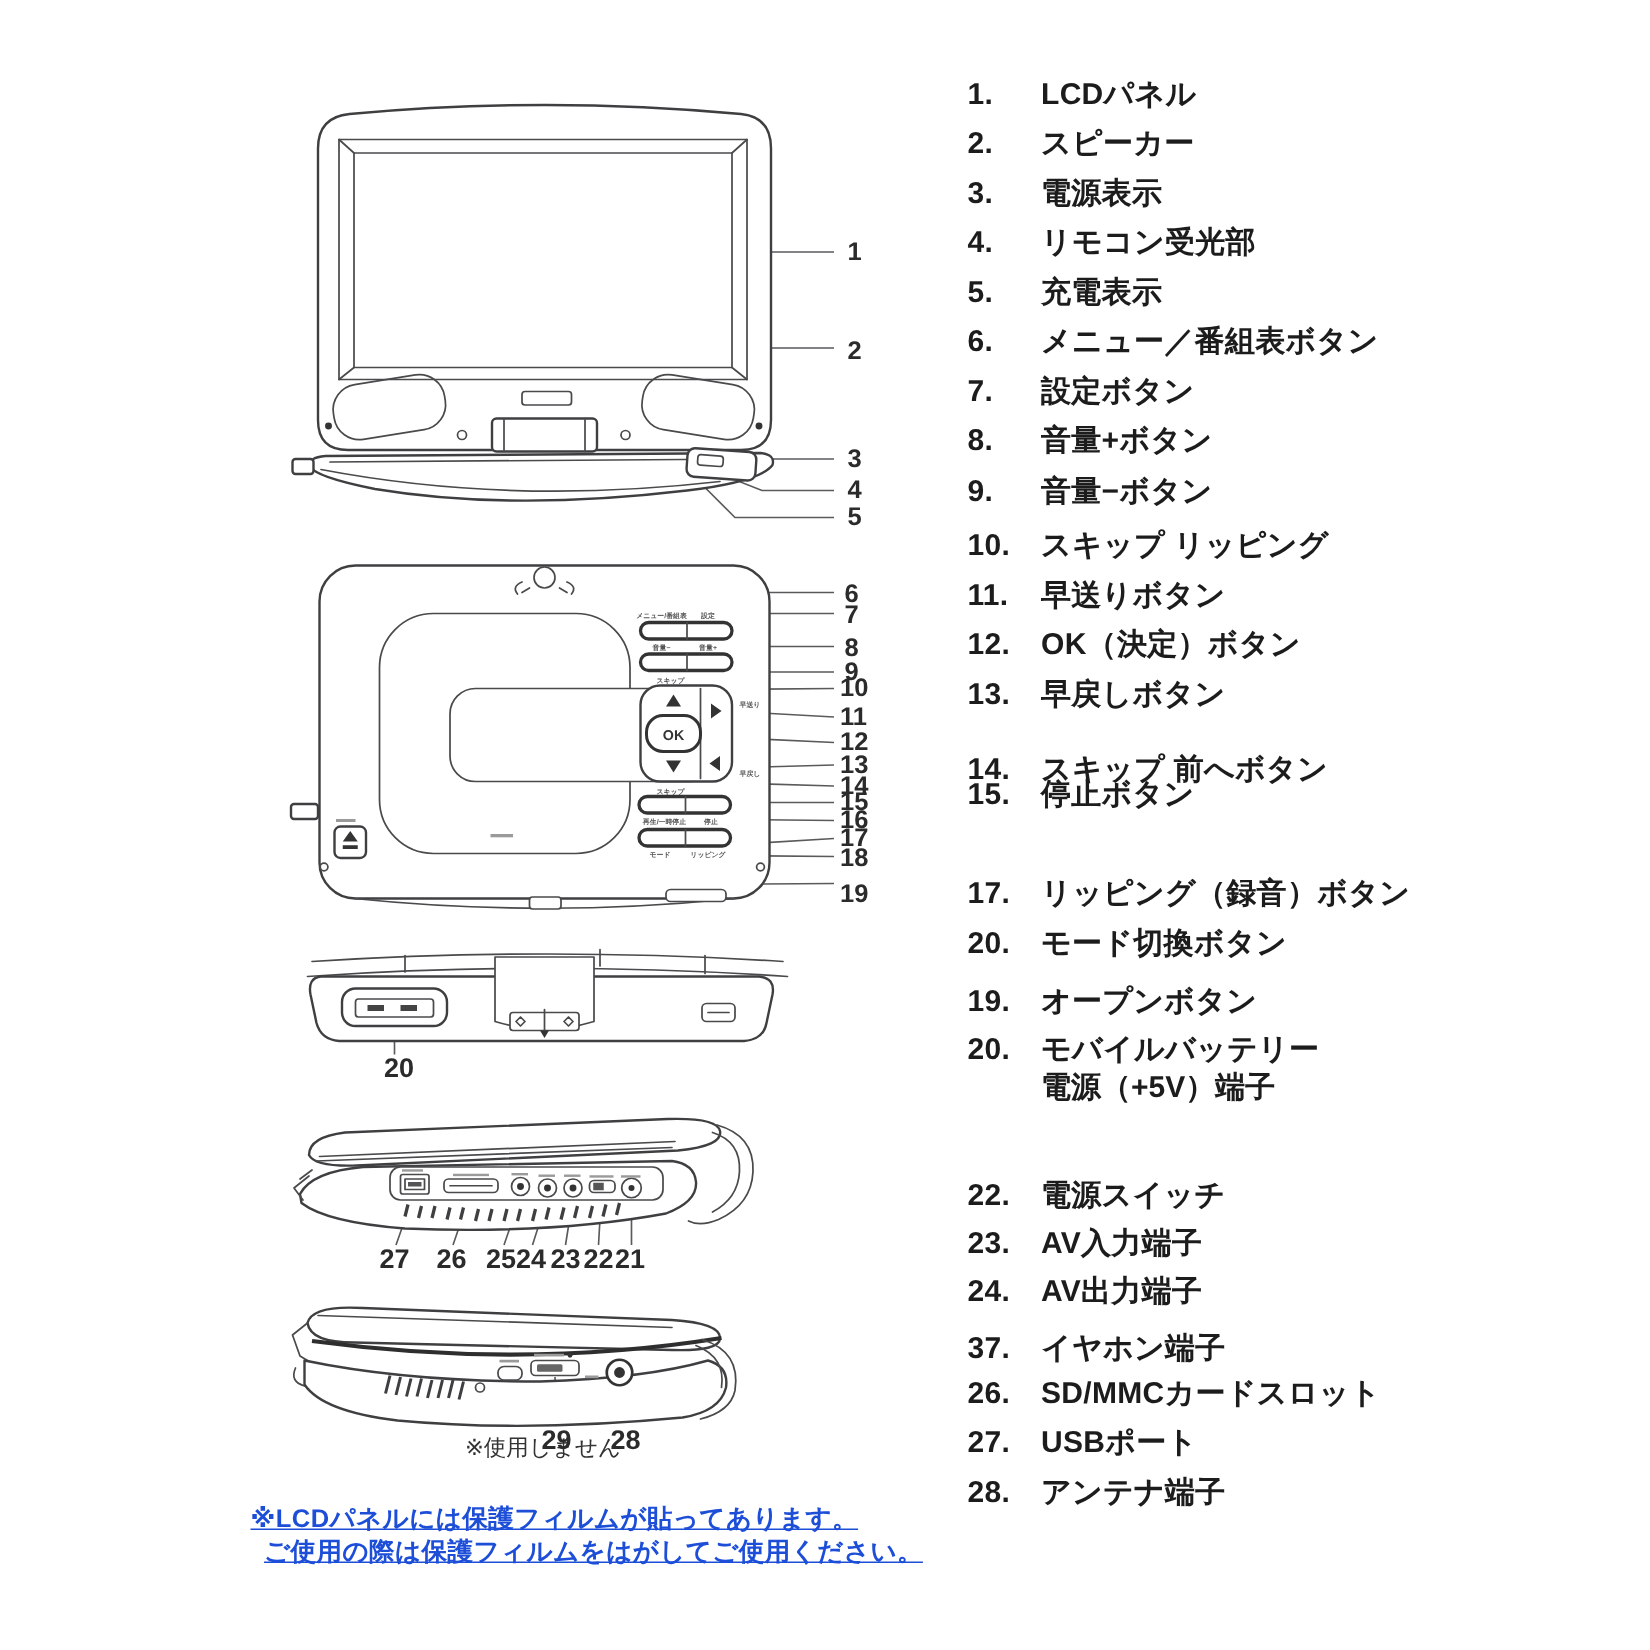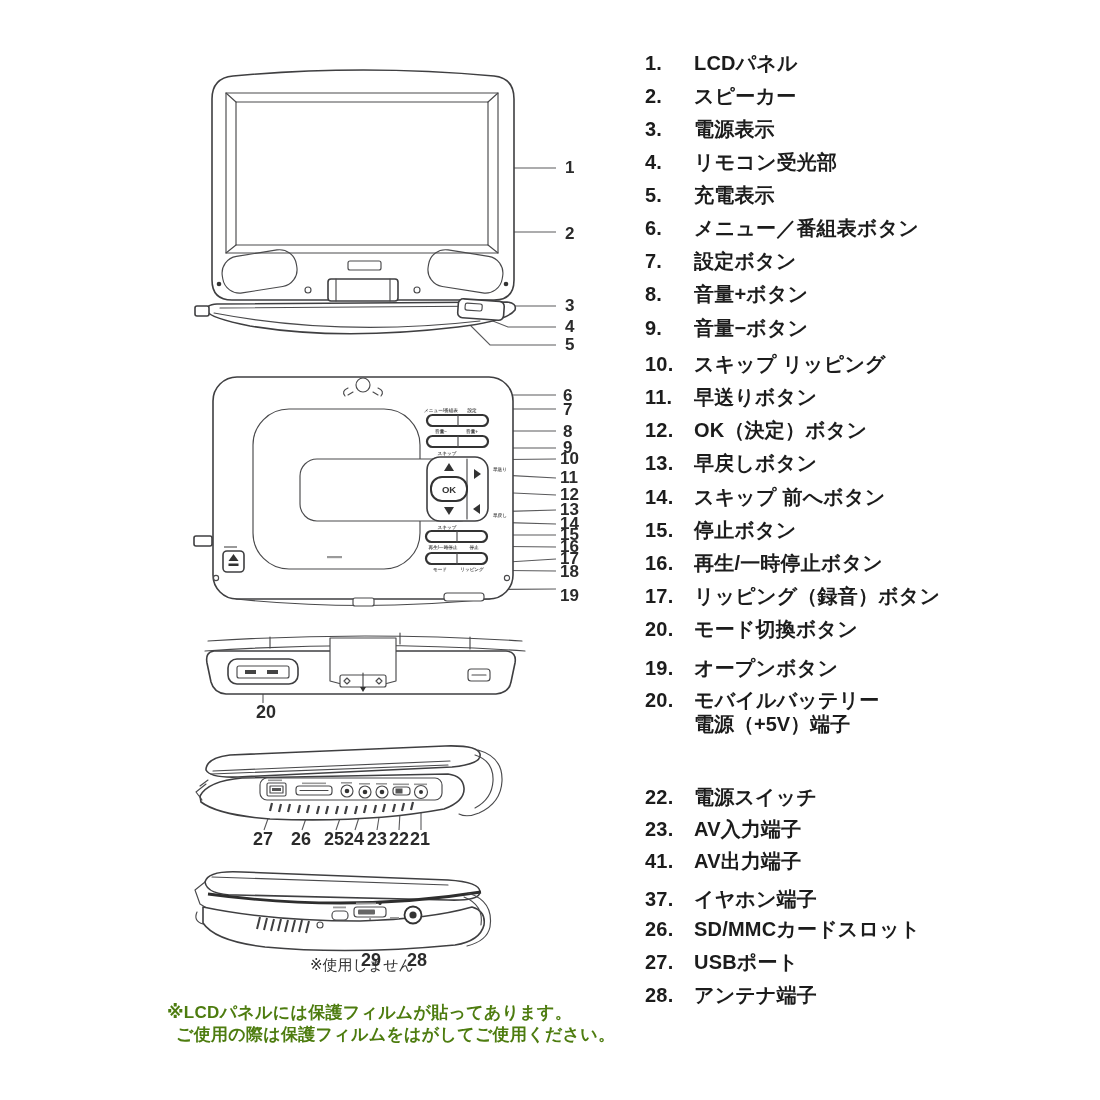--- a/index.html
+++ b/index.html
@@ -14,21 +14,21 @@
   .pill{stroke:#333;stroke-width:2.2;fill:#fff;}
   .mk{fill:#9a9a9a;}
   .tl{font-size:4.6px;fill:#555;font-weight:bold;}
   .co{position:absolute;font-size:17px;font-weight:bold;color:#2b2b2b;line-height:1;}
   .co.big{font-size:18px;}
   .co.ctr{transform:translateX(-50%);}
   .row{position:absolute;left:645px;display:flex;font-size:20px;font-weight:bold;
        line-height:1.3;letter-spacing:.2px;white-space:nowrap;}
   .row .num{width:49px;flex:none;}
   .cont{position:absolute;left:694px;font-size:20px;font-weight:bold;white-space:nowrap;}
-  .fn{position:absolute;font-size:17px;font-weight:bold;color:#4d7c0f;letter-spacing:.3px;white-space:nowrap;}
+  .fn{position:absolute;font-size:17px;font-weight:bold;color:#1d4ed8;letter-spacing:.3px;white-space:nowrap;text-decoration:underline;}
   .tiny{position:absolute;font-size:15px;font-weight:normal;color:#333;white-space:nowrap;margin-left:33px;}
 </style>
 </head>
 <body>
 
 <div class="stage">
 
   <svg style="left:150px;top:55px" width="440" height="315" viewBox="0 0 440 315">
     <defs>
       <pattern id="hatch1" width="3.6" height="3.6" patternUnits="userSpaceOnUse">
@@ -301,31 +301,27 @@
       <span class="lbl">早送りボタン</span>
     </div>
   <div class="row" style="top:417px">
       <span class="num">12.</span>
       <span class="lbl">OK（決定）ボタン</span>
     </div>
   <div class="row" style="top:450px">
       <span class="num">13.</span>
       <span class="lbl">早戻しボタン</span>
     </div>
-  <div class="row" style="top:484px">
+  <div class="row" style="top:500px">
       <span class="num">14.</span>
       <span class="lbl">スキップ 前へボタン</span>
     </div>
   <div class="row" style="top:517px">
       <span class="num">15.</span>
       <span class="lbl">停止ボタン</span>
-    </div>
-  <div class="row" style="top:550px">
-      <span class="num">16.</span>
-      <span class="lbl">再生/一時停止ボタン</span>
     </div>
   <div class="row" style="top:583px">
       <span class="num">17.</span>
       <span class="lbl">リッピング（録音）ボタン</span>
     </div>
   <div class="row" style="top:616px">
       <span class="num">20.</span>
       <span class="lbl">モード切換ボタン</span>
     </div>
   <div class="row" style="top:655px">
@@ -339,21 +335,21 @@
   <div class="cont" style="top:711px">電源（+5V）端子</div>
   <div class="row" style="top:784px">
       <span class="num">22.</span>
       <span class="lbl">電源スイッチ</span>
     </div>
   <div class="row" style="top:816px">
       <span class="num">23.</span>
       <span class="lbl">AV入力端子</span>
     </div>
   <div class="row" style="top:848px">
-      <span class="num">41.</span>
+      <span class="num">24.</span>
       <span class="lbl">AV出力端子</span>
     </div>
   <div class="row" style="top:886px">
       <span class="num">37.</span>
       <span class="lbl">イヤホン端子</span>
     </div>
   <div class="row" style="top:916px">
       <span class="num">26.</span>
       <span class="lbl">SD/MMCカードスロット</span>
     </div>

